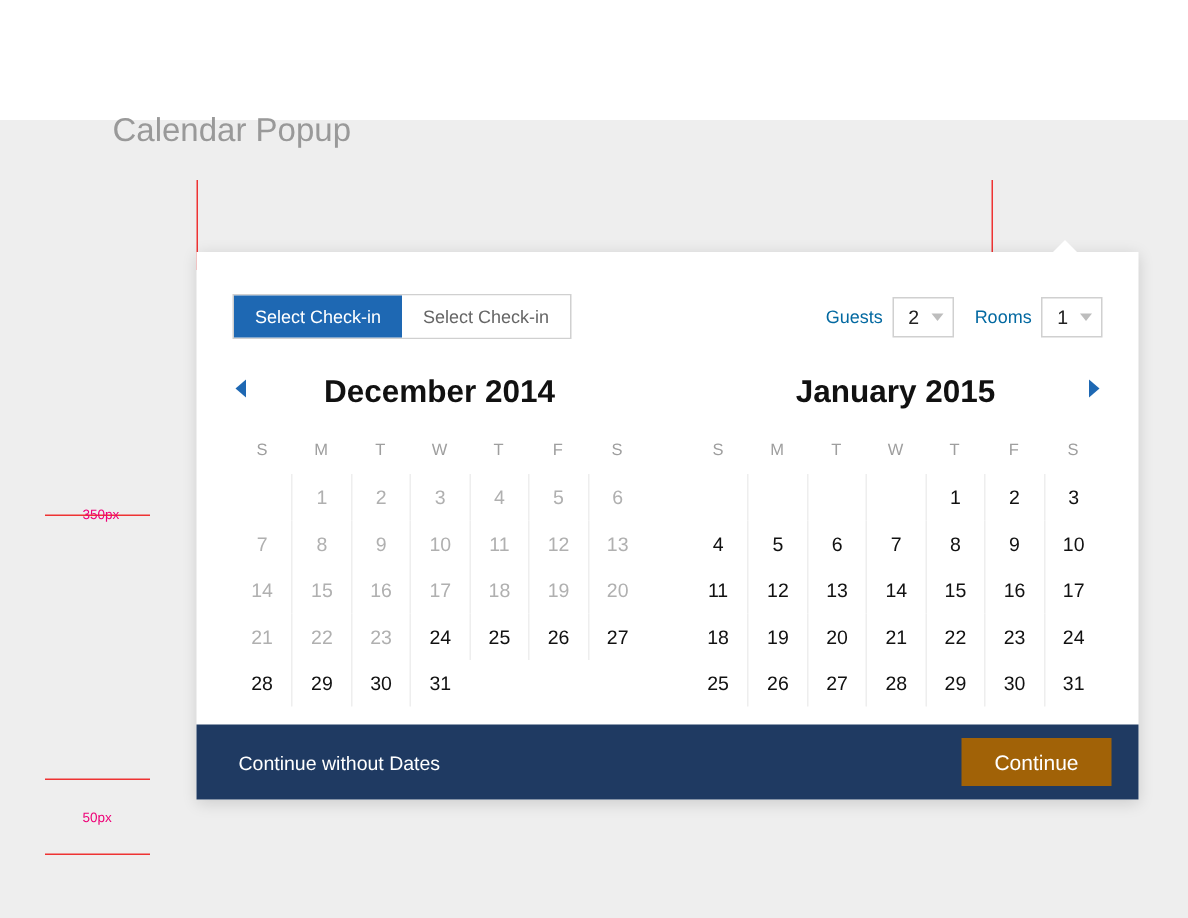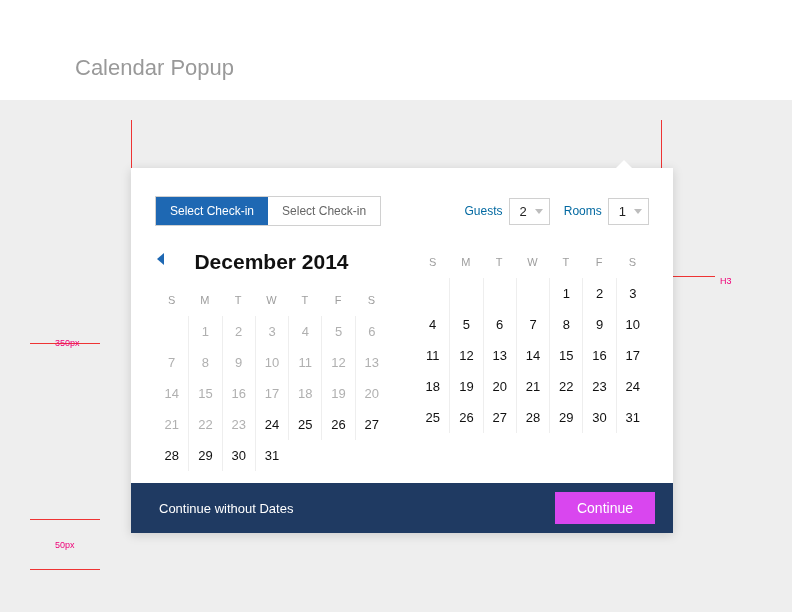--- a/index.html
+++ b/index.html
@@ -1,23 +1,23 @@
 <!DOCTYPE html>
 <html><head>
 <meta charset="utf-8">
 <style>
   * { box-sizing: border-box; margin: 0; padding: 0; }
   body { font-family: "Helvetica Neue", Arial, sans-serif; background: #eeeeee; width: 792px; height: 612px; overflow: hidden; position: relative; }
-  .header-strip { background: #ffffff; height: 100px; width: 100%; padding: 55px 0 0 75px; }
+  .header-strip { background: #ffffff; height: 80px; width: 100%; padding: 74px 0 0 75px; }
   .page-title { color: #999999; font-size: 22px; font-weight: 300; }
   .guide { position: absolute; background: #e33; }
   .guide.h { height: 1px; }
   .guide.v { width: 1px; }
   .guide-label { position: absolute; color: #e07; font-size: 9px; }
-  .popup-wrap { position: absolute; left: 131px; top: 168px; width: 542px; }
+  .popup-wrap { position: absolute; left: 131px; top: 168px; width: 628px; }
   .popup-pointer { position: absolute; top: -8px; right: 40px; width: 0; height: 0; border-left: 9px solid transparent; border-right: 9px solid transparent; border-bottom: 9px solid #ffffff; }
   .popup { background: #ffffff; width: 100%; box-shadow: 0 2px 10px rgba(0,0,0,0.15); }
   .popup-top { padding: 28px 24px 12px 24px; }
   .controls-row { display: flex; align-items: center; gap: 0; }
   .seg { display: flex; border: 1px solid #d0d0d0; }
   .seg-btn { font-size: 12px; padding: 7px 14px; background: #ffffff; color: #666; border: none; cursor: pointer; }
   .seg-btn.active { background: #1e68b3; color: #ffffff; }
   .spacer { flex: 1; }
   .sel-group { display: flex; align-items: center; margin-left: 14px; }
   .sel-label { font-size: 12px; color: #0369a1; margin-right: 6px; }
@@ -31,21 +31,21 @@
   .nav-arrow.left { left: 2px; border-top: 6px solid transparent; border-bottom: 6px solid transparent; border-right: 7px solid #1e68b3; }
   .nav-arrow.right { right: 2px; border-top: 6px solid transparent; border-bottom: 6px solid transparent; border-left: 7px solid #1e68b3; }
   .cal-grid { display: grid; grid-template-columns: repeat(7, 1fr); }
   .dow { text-align: center; font-size: 11px; color: #9e9e9e; padding: 6px 0 10px 0; }
   .day { text-align: center; font-size: 13px; padding: 8px 0; border-left: 1px solid #eeeeee; color: #111; cursor: pointer; }
   .day:nth-child(7n+1) { border-left: none; }
   .day.empty { cursor: default; }
   .day.dis { color: #b0b0b0; cursor: default; }
   .popup-footer { background: #1f3a62; height: 50px; display: flex; align-items: center; padding: 0 18px 0 28px; }
   .link-nodate { color: #ffffff; font-size: 13px; cursor: pointer; }
-  .btn-continue { margin-left: auto; background: #d946ef; color: #ffffff; border: none; font-size: 14px; padding: 8px 22px; cursor: pointer; }
+  .btn-continue { margin-left: auto; background: #a16207; color: #ffffff; border: none; font-size: 14px; padding: 8px 22px; cursor: pointer; }
 </style>
 </head>
 <body>
 
 <div class="header-strip">
   <div class="page-title">Calendar Popup</div>
 </div>
 
 <div class="guide v" style="left:131px; top:120px; height:60px;"></div>
 <div class="guide v" style="left:661px; top:120px; height:60px;"></div>
@@ -126,20 +126,24 @@
               <div class="day">25</div>
               <div class="day">26</div>
               <div class="day">27</div>
               <div class="day">28</div>
               <div class="day">29</div>
               <div class="day">30</div>
               <div class="day">31</div>
             </div>
         </div>
         <div class="month">
+          <div class="month-head">
+            <div class="month-title">January 2015</div>
+            <div class="nav-arrow right"></div>
+          </div>
           <div class="cal-grid">
               <div class="dow">S</div>
               <div class="dow">M</div>
               <div class="dow">T</div>
               <div class="dow">W</div>
               <div class="dow">T</div>
               <div class="dow">F</div>
               <div class="dow">S</div>
               <div class="day empty"></div>
               <div class="day empty"></div>

